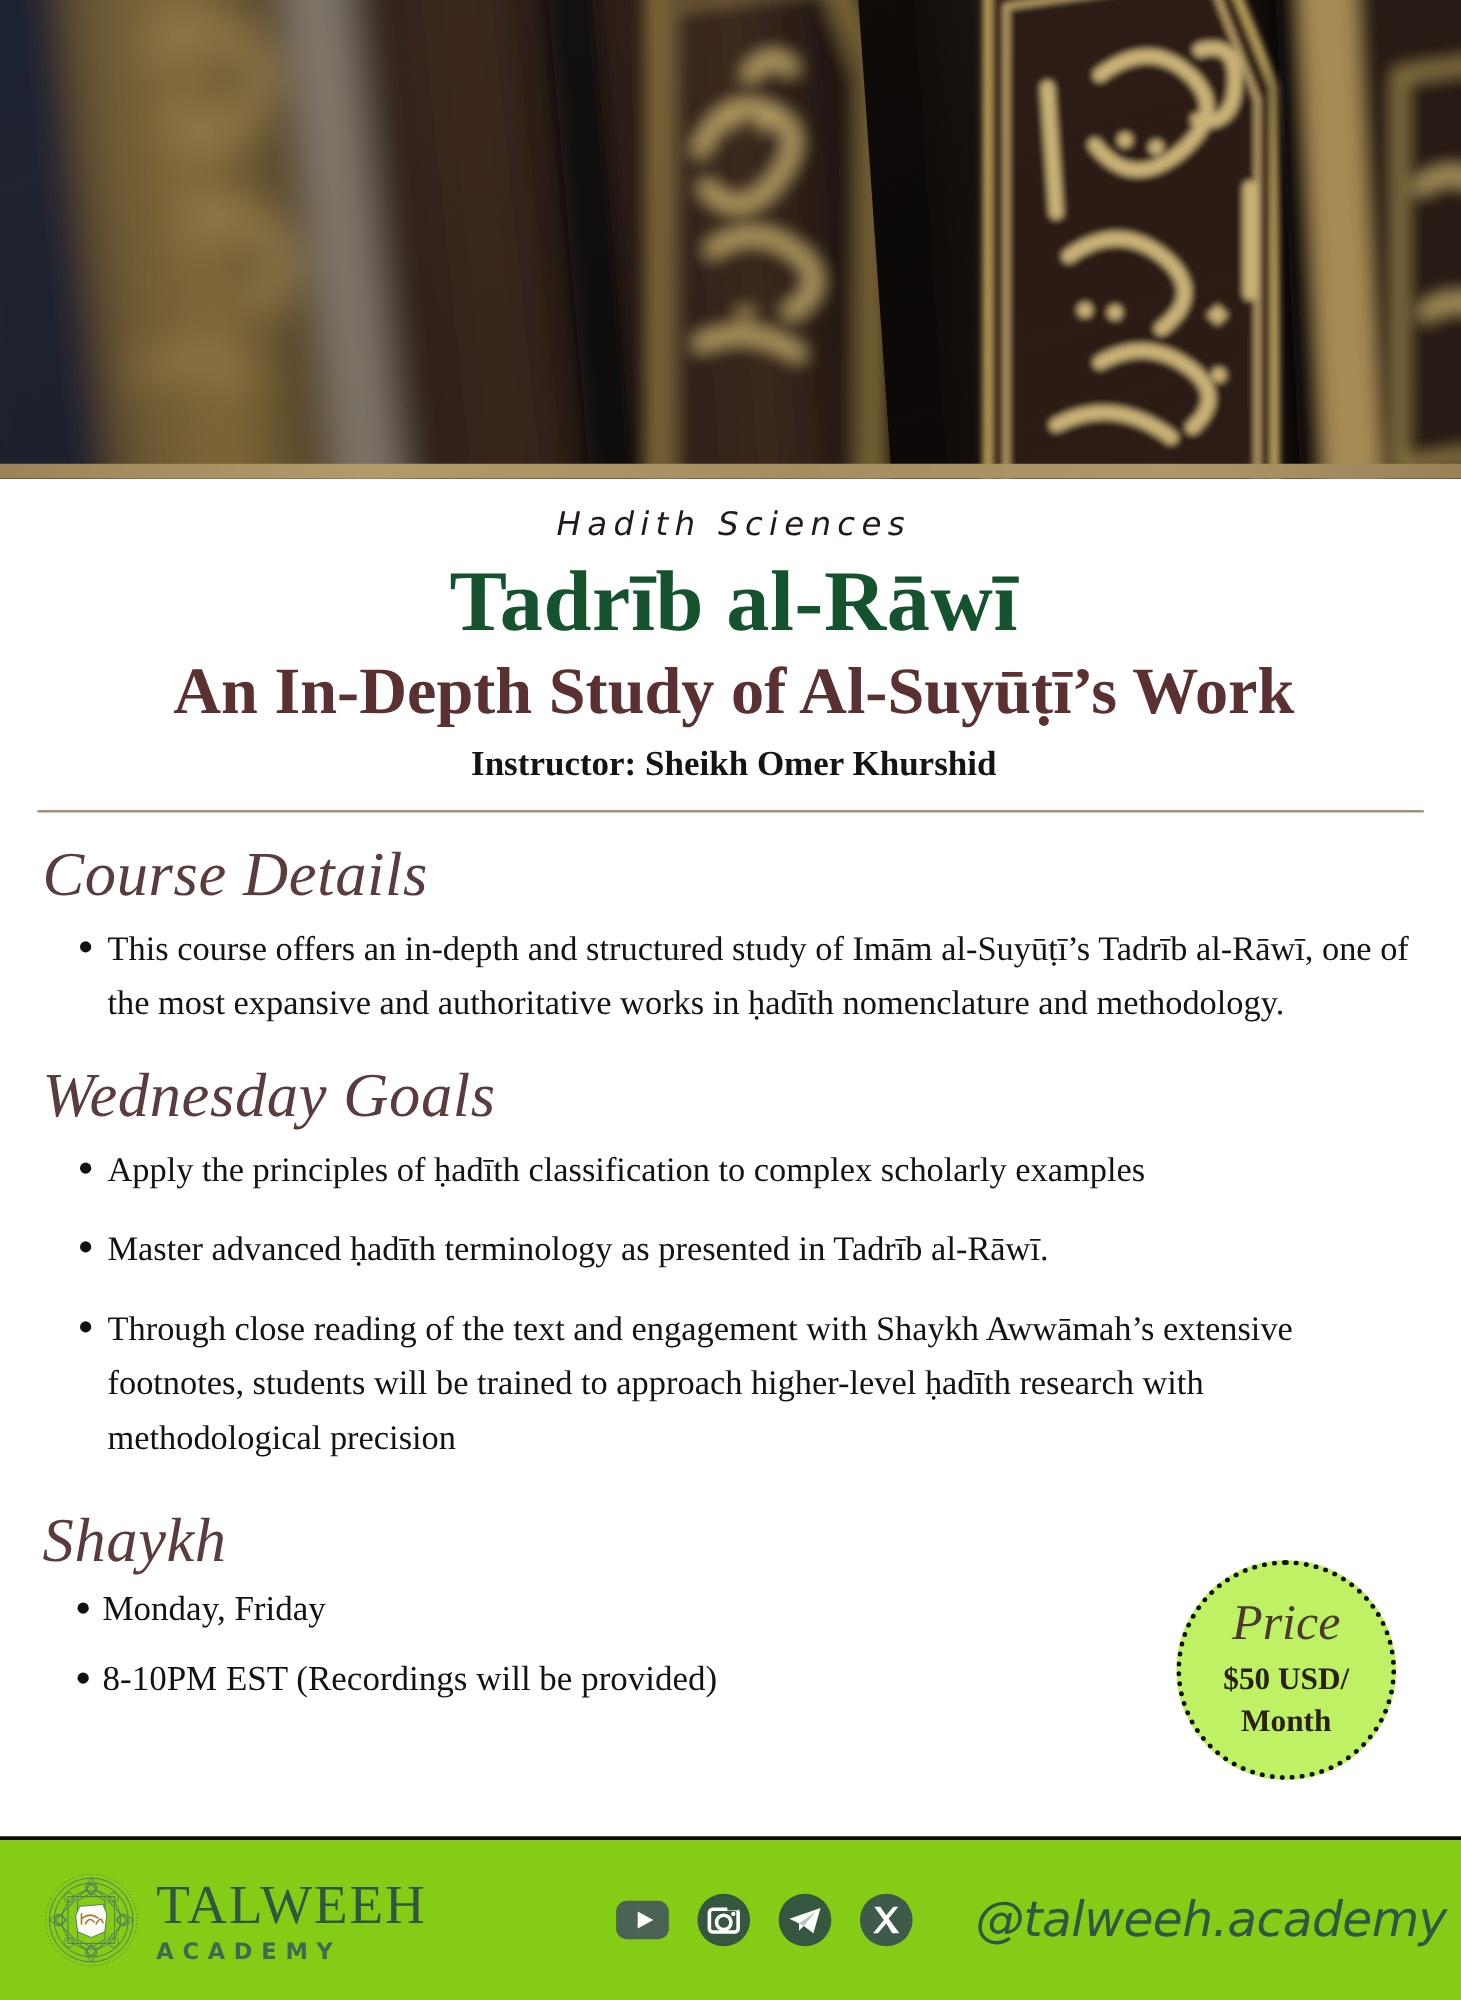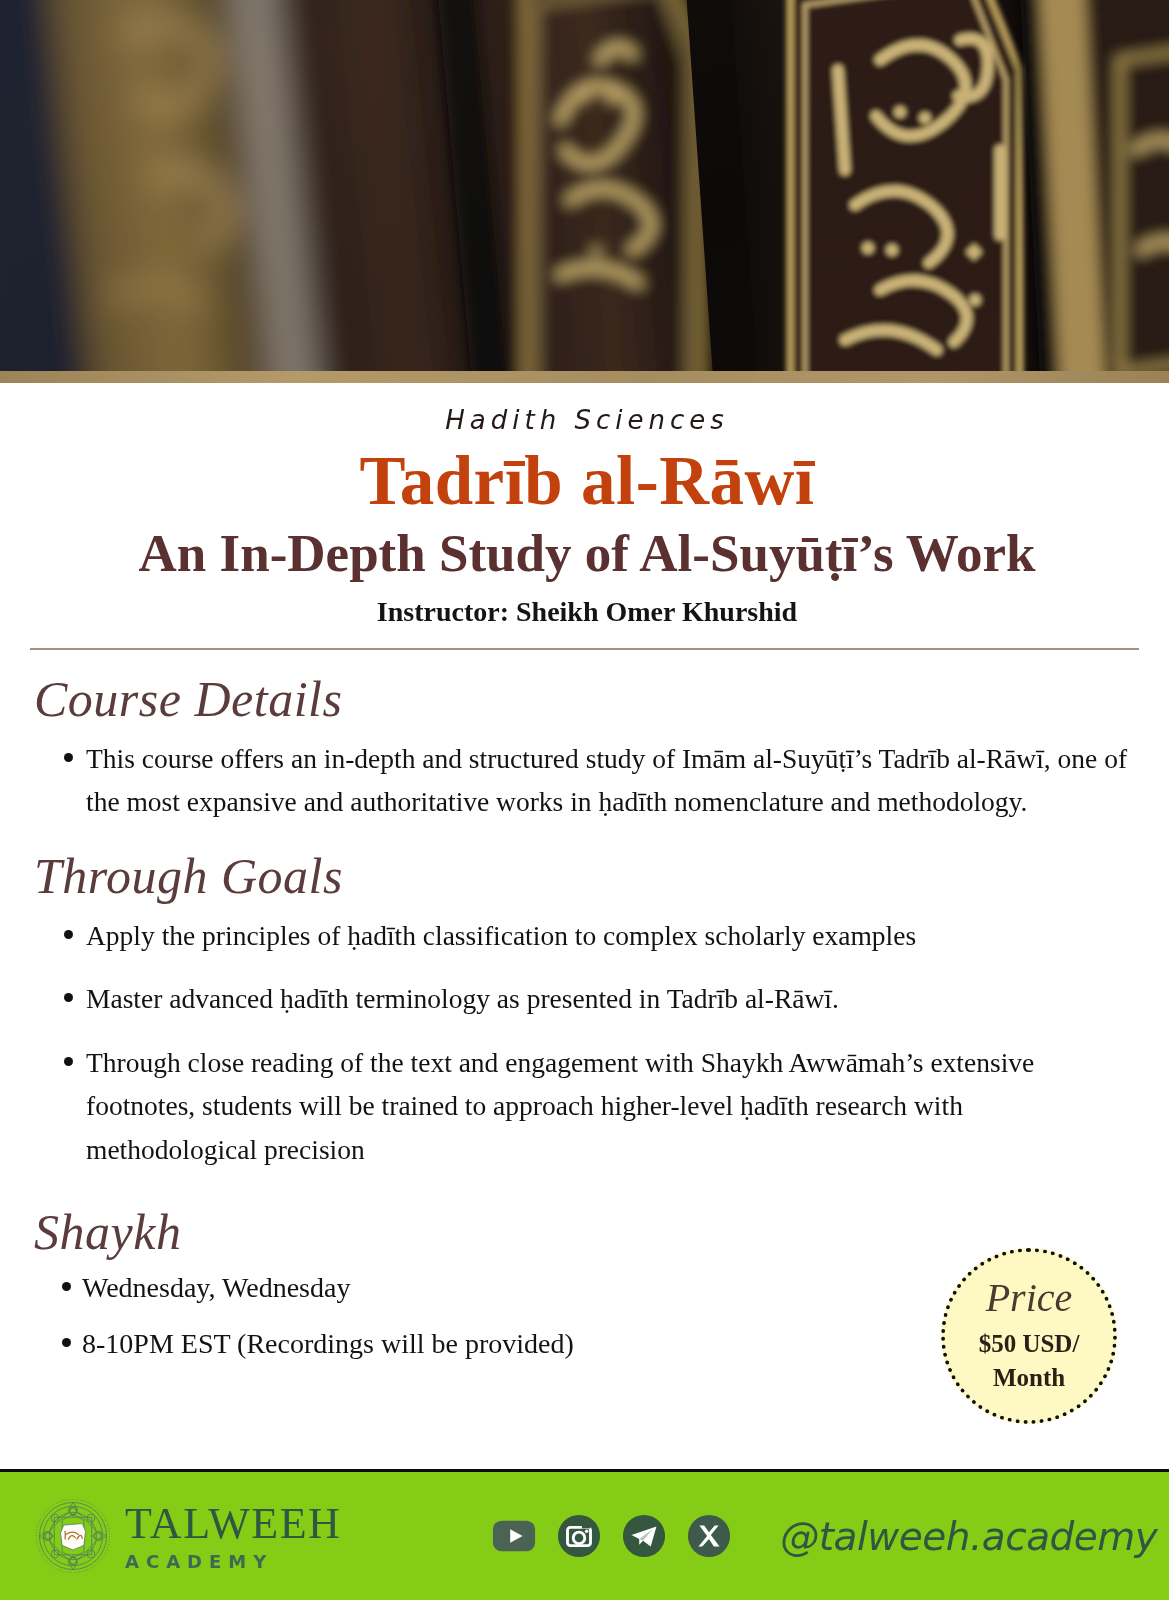--- a/index.html
+++ b/index.html
@@ -44,21 +44,21 @@
     letter-spacing:5px;
     color:#231a17;
     font-weight:400;
     font-style:italic;
   }
   .title {
     margin-top:10px;
     font-family:"Liberation Serif", serif;
     font-weight:700;
     font-size:69px;
-    color:#c2410c;
+    color:#14532d;
     letter-spacing:0.5px;
     line-height:1.05;
   }
   .subtitle {
     margin-top:9px;
     font-family:"Liberation Serif", serif;
     font-weight:700;
     font-size:53px;
     color:#5b3030;
     line-height:1.05;
@@ -128,21 +128,21 @@
     padding-left:48px;
   }
   .sec-timings ul.bullets li::before { left:28px; top:16px; }
 
   
   .price-badge {
     position:absolute;
     right:52px; top:1248px;
     width:176px; height:176px;
     border-radius:50%;
-    background:#fef9c3;
+    background:#bef264;
     border:4px dotted #111111;
     display:flex; flex-direction:column;
     align-items:center; justify-content:center;
     text-align:center;
   }
   .price-word {
     font-family:"Liberation Serif", serif;
     font-style:italic;
     font-size:40px;
     color:#4a3a30;
@@ -331,32 +331,32 @@
   <div class="content">
 
     <div class="section sec-details">
       <div class="section-title">Course Details</div>
       <ul class="bullets">
         <li>This course offers an in-depth and structured study of Imām al-Suyūṭī’s Tadrīb al-Rāwī, one of the most expansive and authoritative works in ḥadīth nomenclature and methodology.</li>
       </ul>
     </div>
 
     <div class="section sec-goals">
-      <div class="section-title">Through Goals</div>
+      <div class="section-title">Wednesday Goals</div>
       <ul class="bullets">
         <li>Apply the principles of ḥadīth classification to complex scholarly examples</li>
         <li>Master advanced ḥadīth terminology as presented in Tadrīb al-Rāwī.</li>
         <li>Through close reading of the text and engagement with Shaykh Awwāmah’s extensive footnotes, students will be trained to approach higher-level ḥadīth research with methodological precision</li>
       </ul>
     </div>
 
     <div class="section sec-timings">
       <div class="section-title">Shaykh</div>
       <ul class="bullets">
-        <li>Wednesday, Wednesday</li>
+        <li>Monday, Friday</li>
         <li>8-10PM EST (Recordings will be provided)</li>
       </ul>
     </div>
   </div>
 
   <div class="price-badge">
     <div class="price-word">Price</div>
     <div class="price-amount">$50 USD/</div>
     <div class="price-period">Month</div>
   </div>

